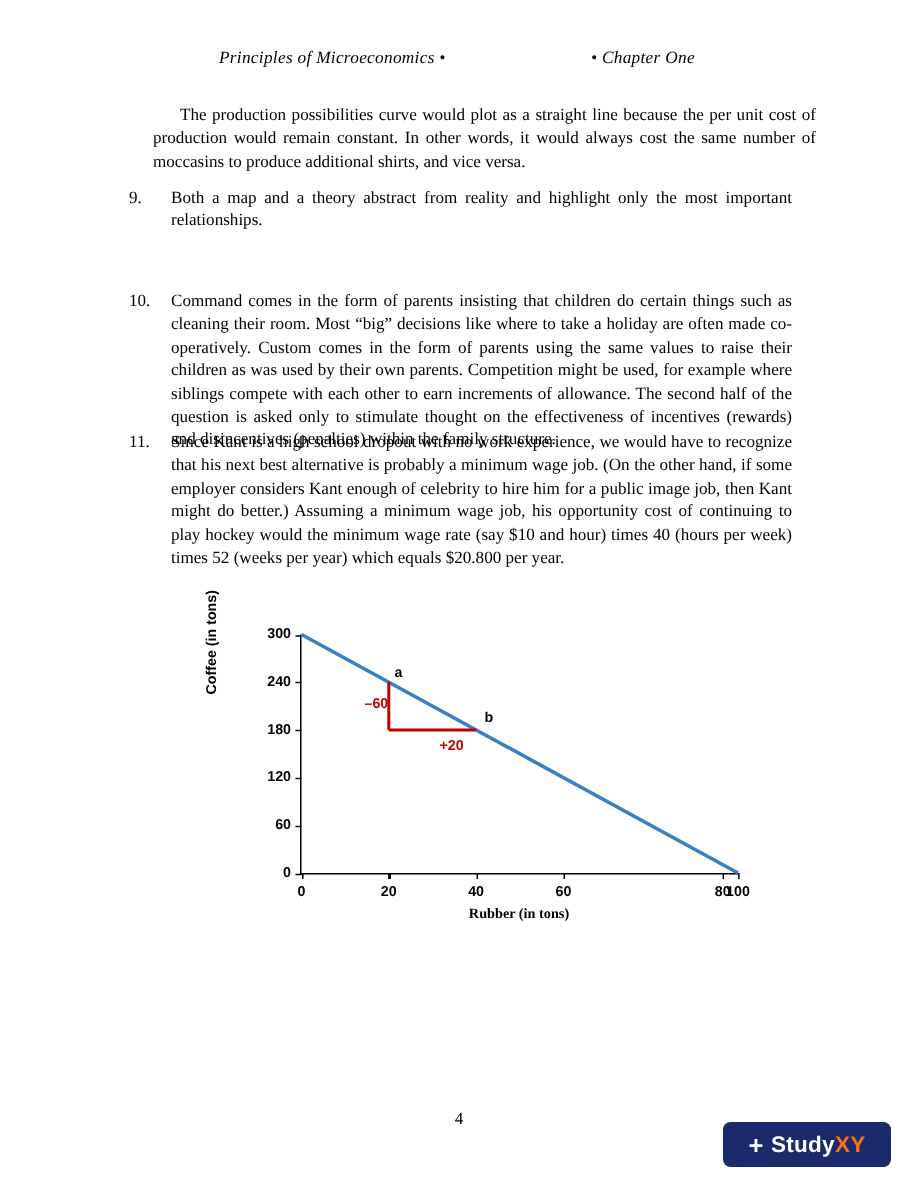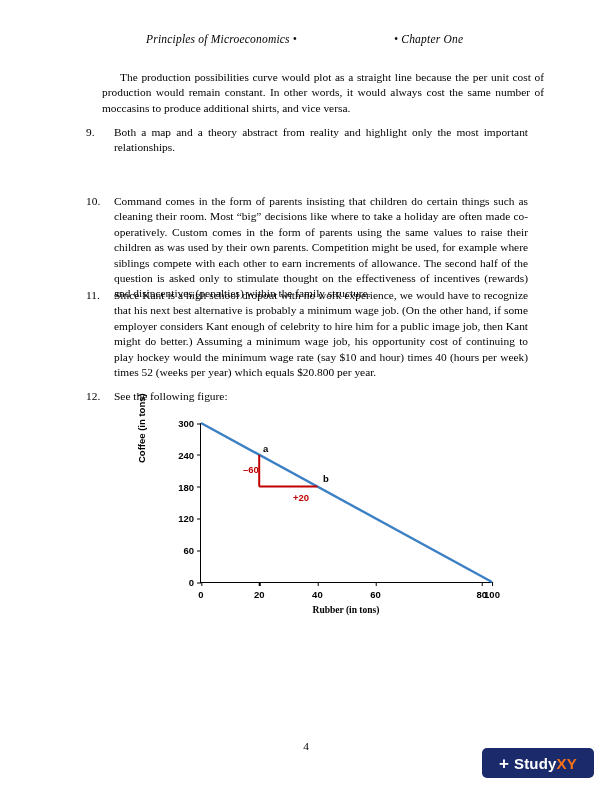--- a/index.html
+++ b/index.html
@@ -241,24 +241,20 @@
   <div class="numbered" style="top:168px;margin-top:26px;">
     <span class="num two-digit">10.</span>
     <span>Command comes in the form of parents insisting that children do certain things such as cleaning their room.  Most “big” decisions like where to take a holiday are often made co-operatively.  Custom comes in the form of parents using the same values to raise their children as was used by their own parents.  Competition might be used, for example where siblings compete with each other to earn increments of allowance.  The second half of the question is asked only to stimulate thought on the effectiveness of incentives (rewards) and disincentives (penalties) within the family structure.</span>
   </div>
 
   <div class="numbered" style="top:288px;">
     <span class="num two-digit">11.</span>
     <span>Since Kant is a high school dropout with no work experience, we would have to recognize that his next best alternative is probably a minimum wage job.  (On the other hand, if some employer considers Kant enough of celebrity to hire him for a public image job, then Kant might do better.)  Assuming a minimum wage job, his opportunity cost of continuing to play hockey would the minimum wage rate (say $10 and hour) times 40 (hours per week) times 52 (weeks per year) which equals $20.800 per year.</span>
   </div>
 
-  <div class="figure-caption" style="top:390px;">
-    <span class="num">12.</span>
-    <span>See the following figure:</span>
-  </div>
 
   <div class="chart-wrap">
 
     <div class="ylabel">Coffee (in tons)</div>
 
     <div class="plot">
 
       <div class="ytick" style="top:0%;">300</div>
       <div class="ytick" style="top:20%;margin-left:26px;">240</div>
       <div class="ytick" style="top:40%;">180</div>

